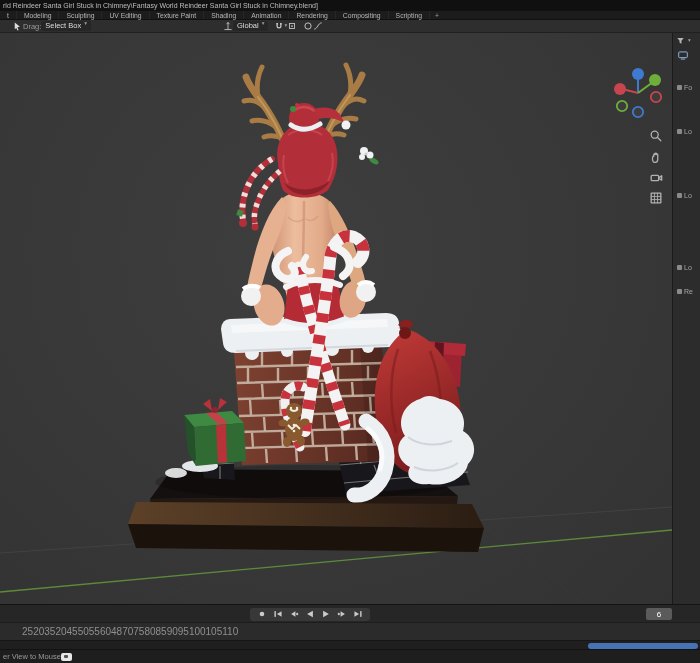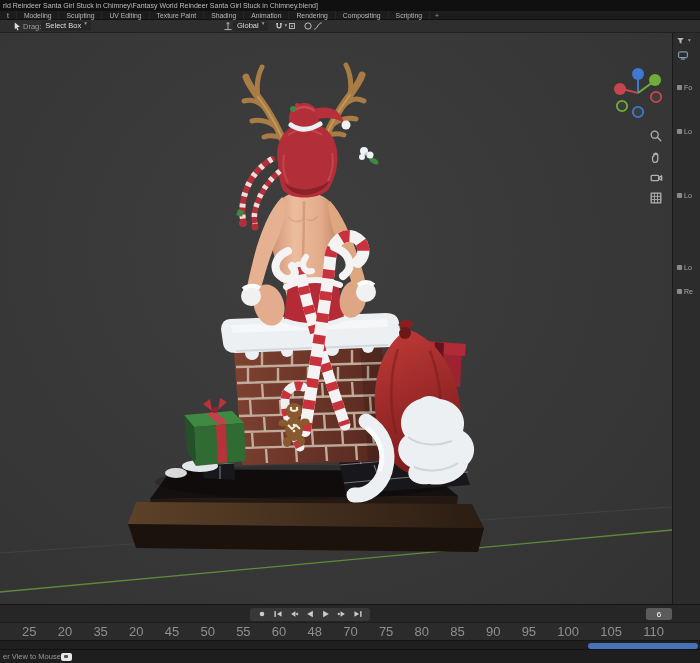--- a/index.html
+++ b/index.html
@@ -36,21 +36,21 @@
   .rp-head{position:absolute;left:3px;top:3px;display:flex;gap:3px;align-items:center}
   #tl-header{top:604px;height:18px;background:#262626;border-top:1px solid #141414}
   .transport{position:absolute;left:310px;top:2.5px;transform:translateX(-50%);height:13px;
     background:#383838;border-radius:3px;display:flex;align-items:center;gap:6px;padding:0 7px}
   .tbtn{display:flex;align-items:center;justify-content:center}
   .tbtn svg{display:block;fill:#cbcbcb}
   #framebox{position:absolute;right:28px;top:3px;width:26px;height:12px;background:#5b5b5b;
     border-radius:2px;color:#fff;font-size:8px;display:flex;align-items:center;justify-content:center}
   #ruler{top:622px;height:18px;background:#2b2b2b;border-top:1px solid #1d1d1d}
   .ticks{position:absolute;left:22px;width:642px;top:0;height:100%;display:flex;
-    justify-content:space-between;align-items:center;font-size:13px;color:#8f8f8f}
+    justify-content:flex-start;align-items:center;font-size:10px;color:#8f8f8f}
   #scrollrow{top:640px;height:9px;background:#1f1f1f;border-top:1px solid #161616}
   #hthumb{position:absolute;left:84%;right:2px;top:1.5px;height:6px;background:var(--accent_blue);border-radius:3px}
   #statusbar{top:649px;height:14px;background:#1e1e1e;border-top:1px solid #121212;
     font-size:7.5px;color:#9a9a9a;padding:0 3px;gap:0}
   .keycap{width:11px;height:8px;background:#e8e8e8;border-radius:2px;display:inline-flex;
     align-items:center;justify-content:center}
   .keycap span{width:4px;height:3px;background:#555;border-radius:1px}
 </style>
 </head>
 <body>

